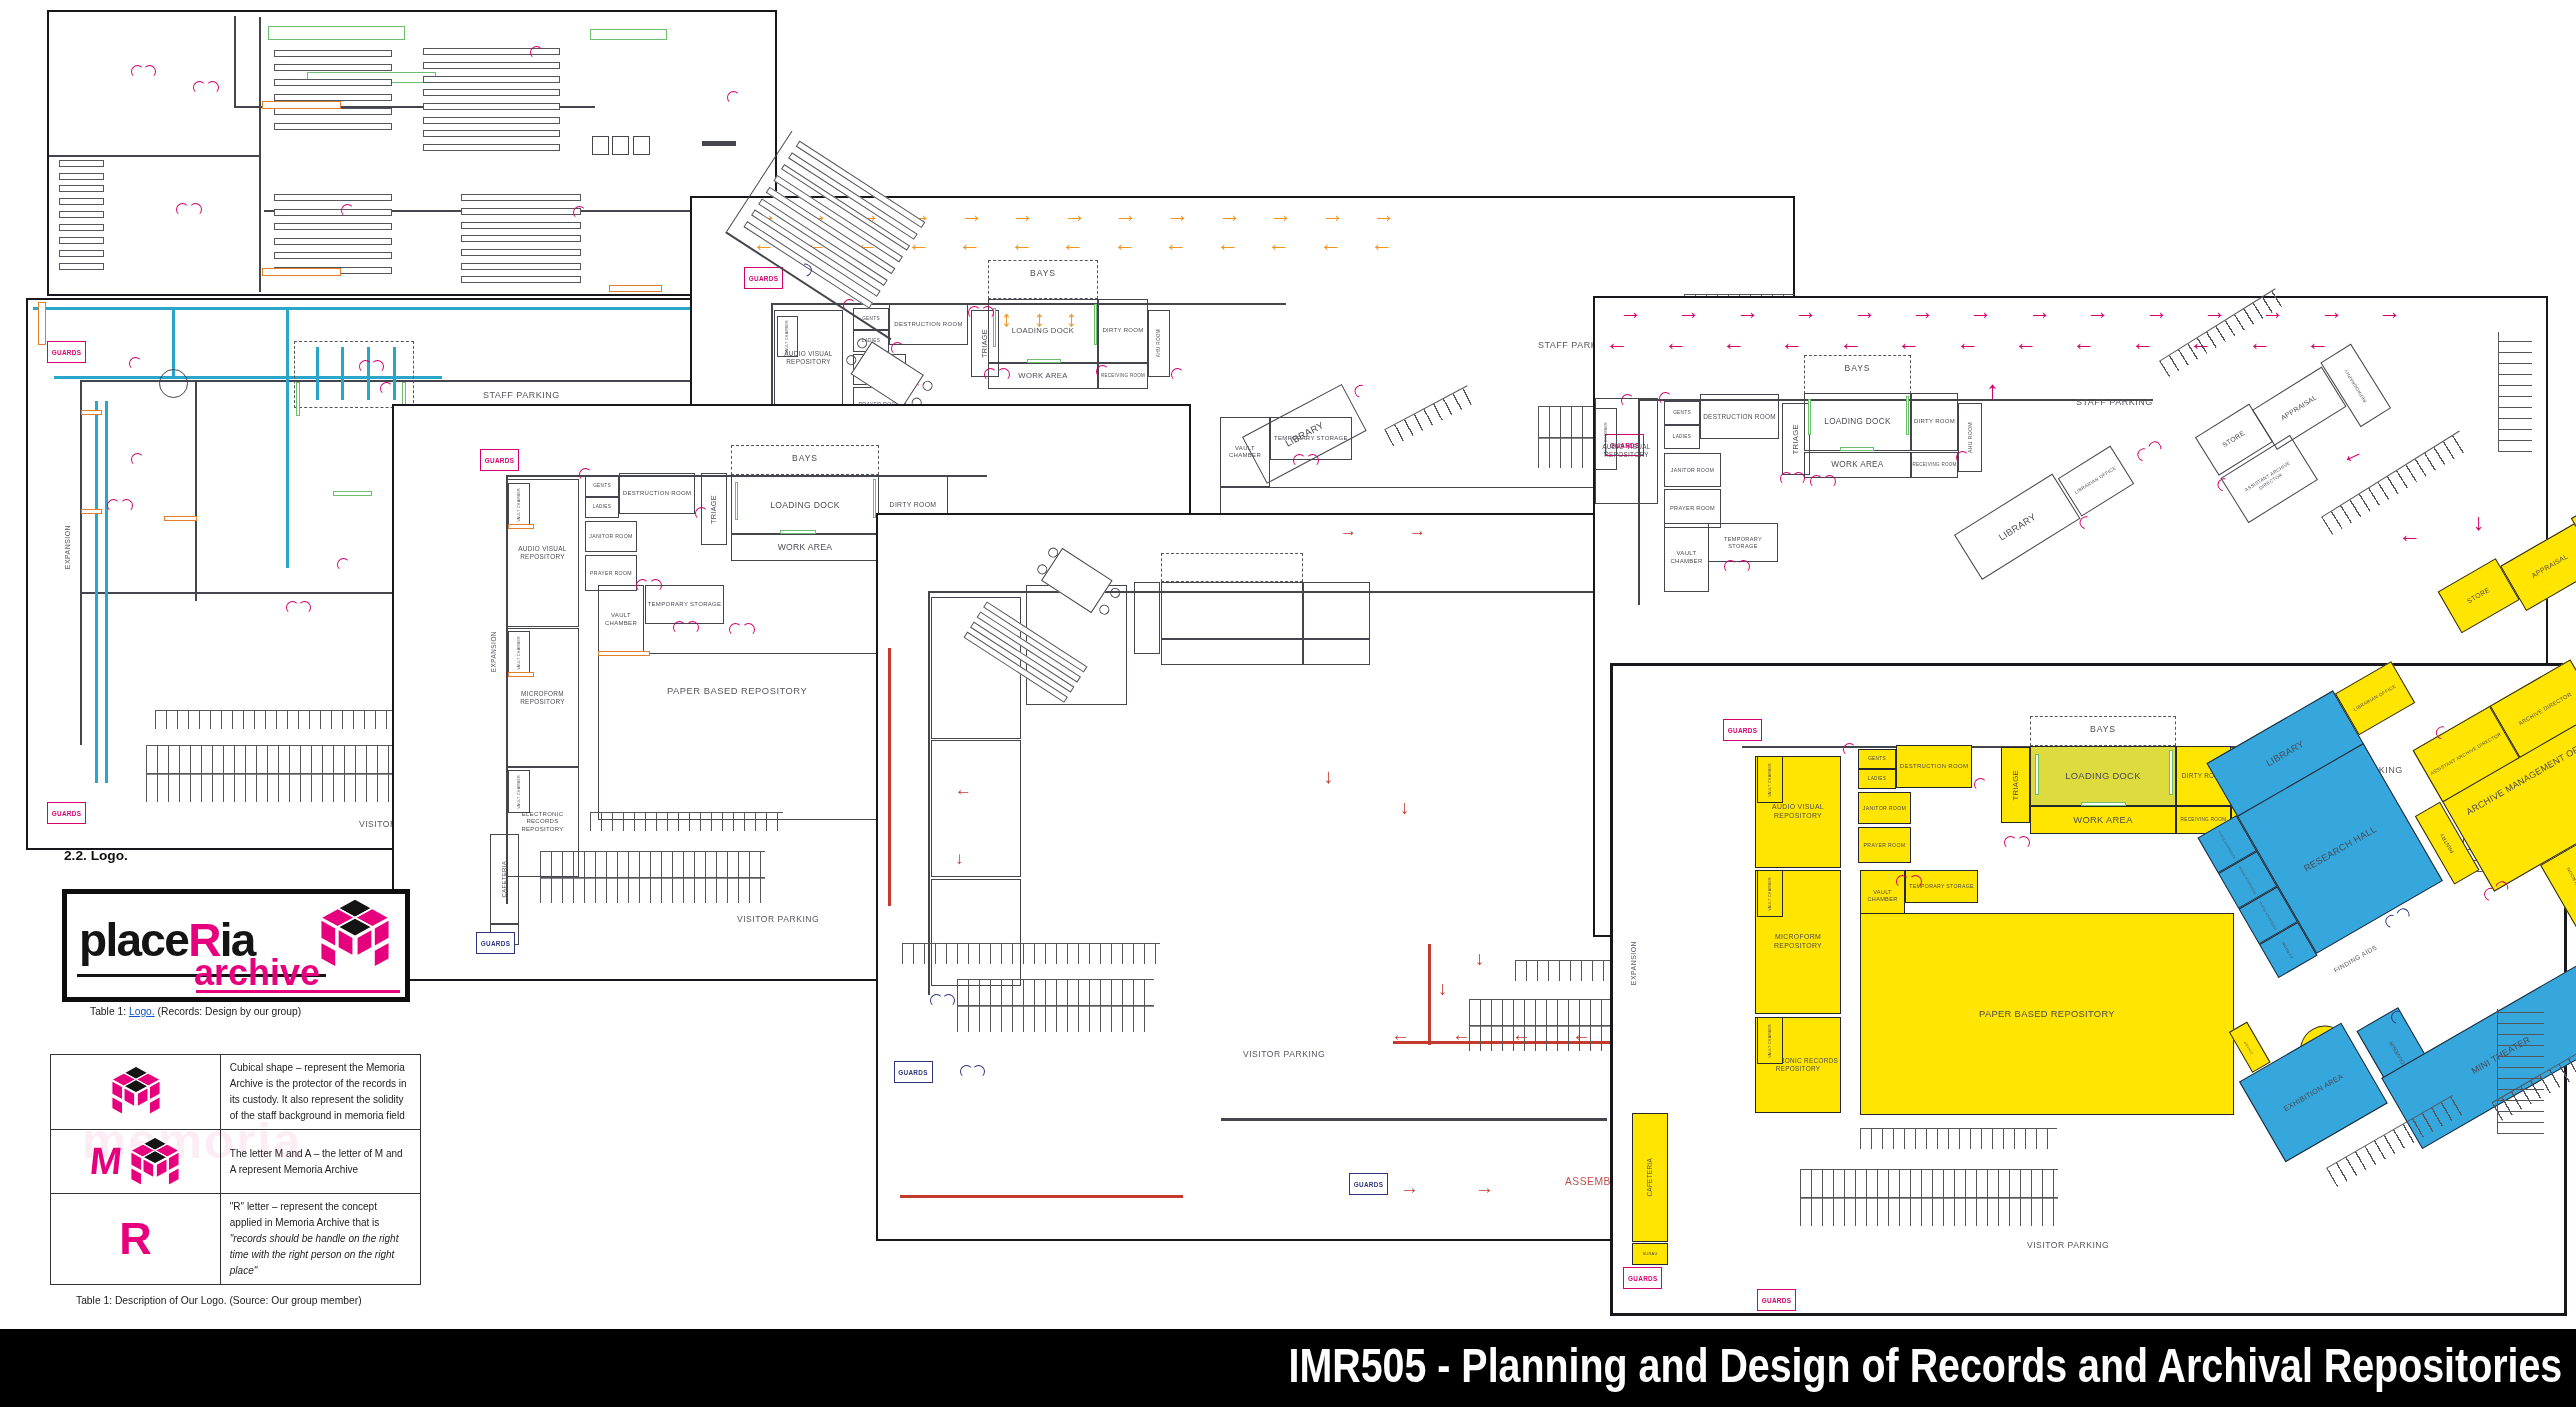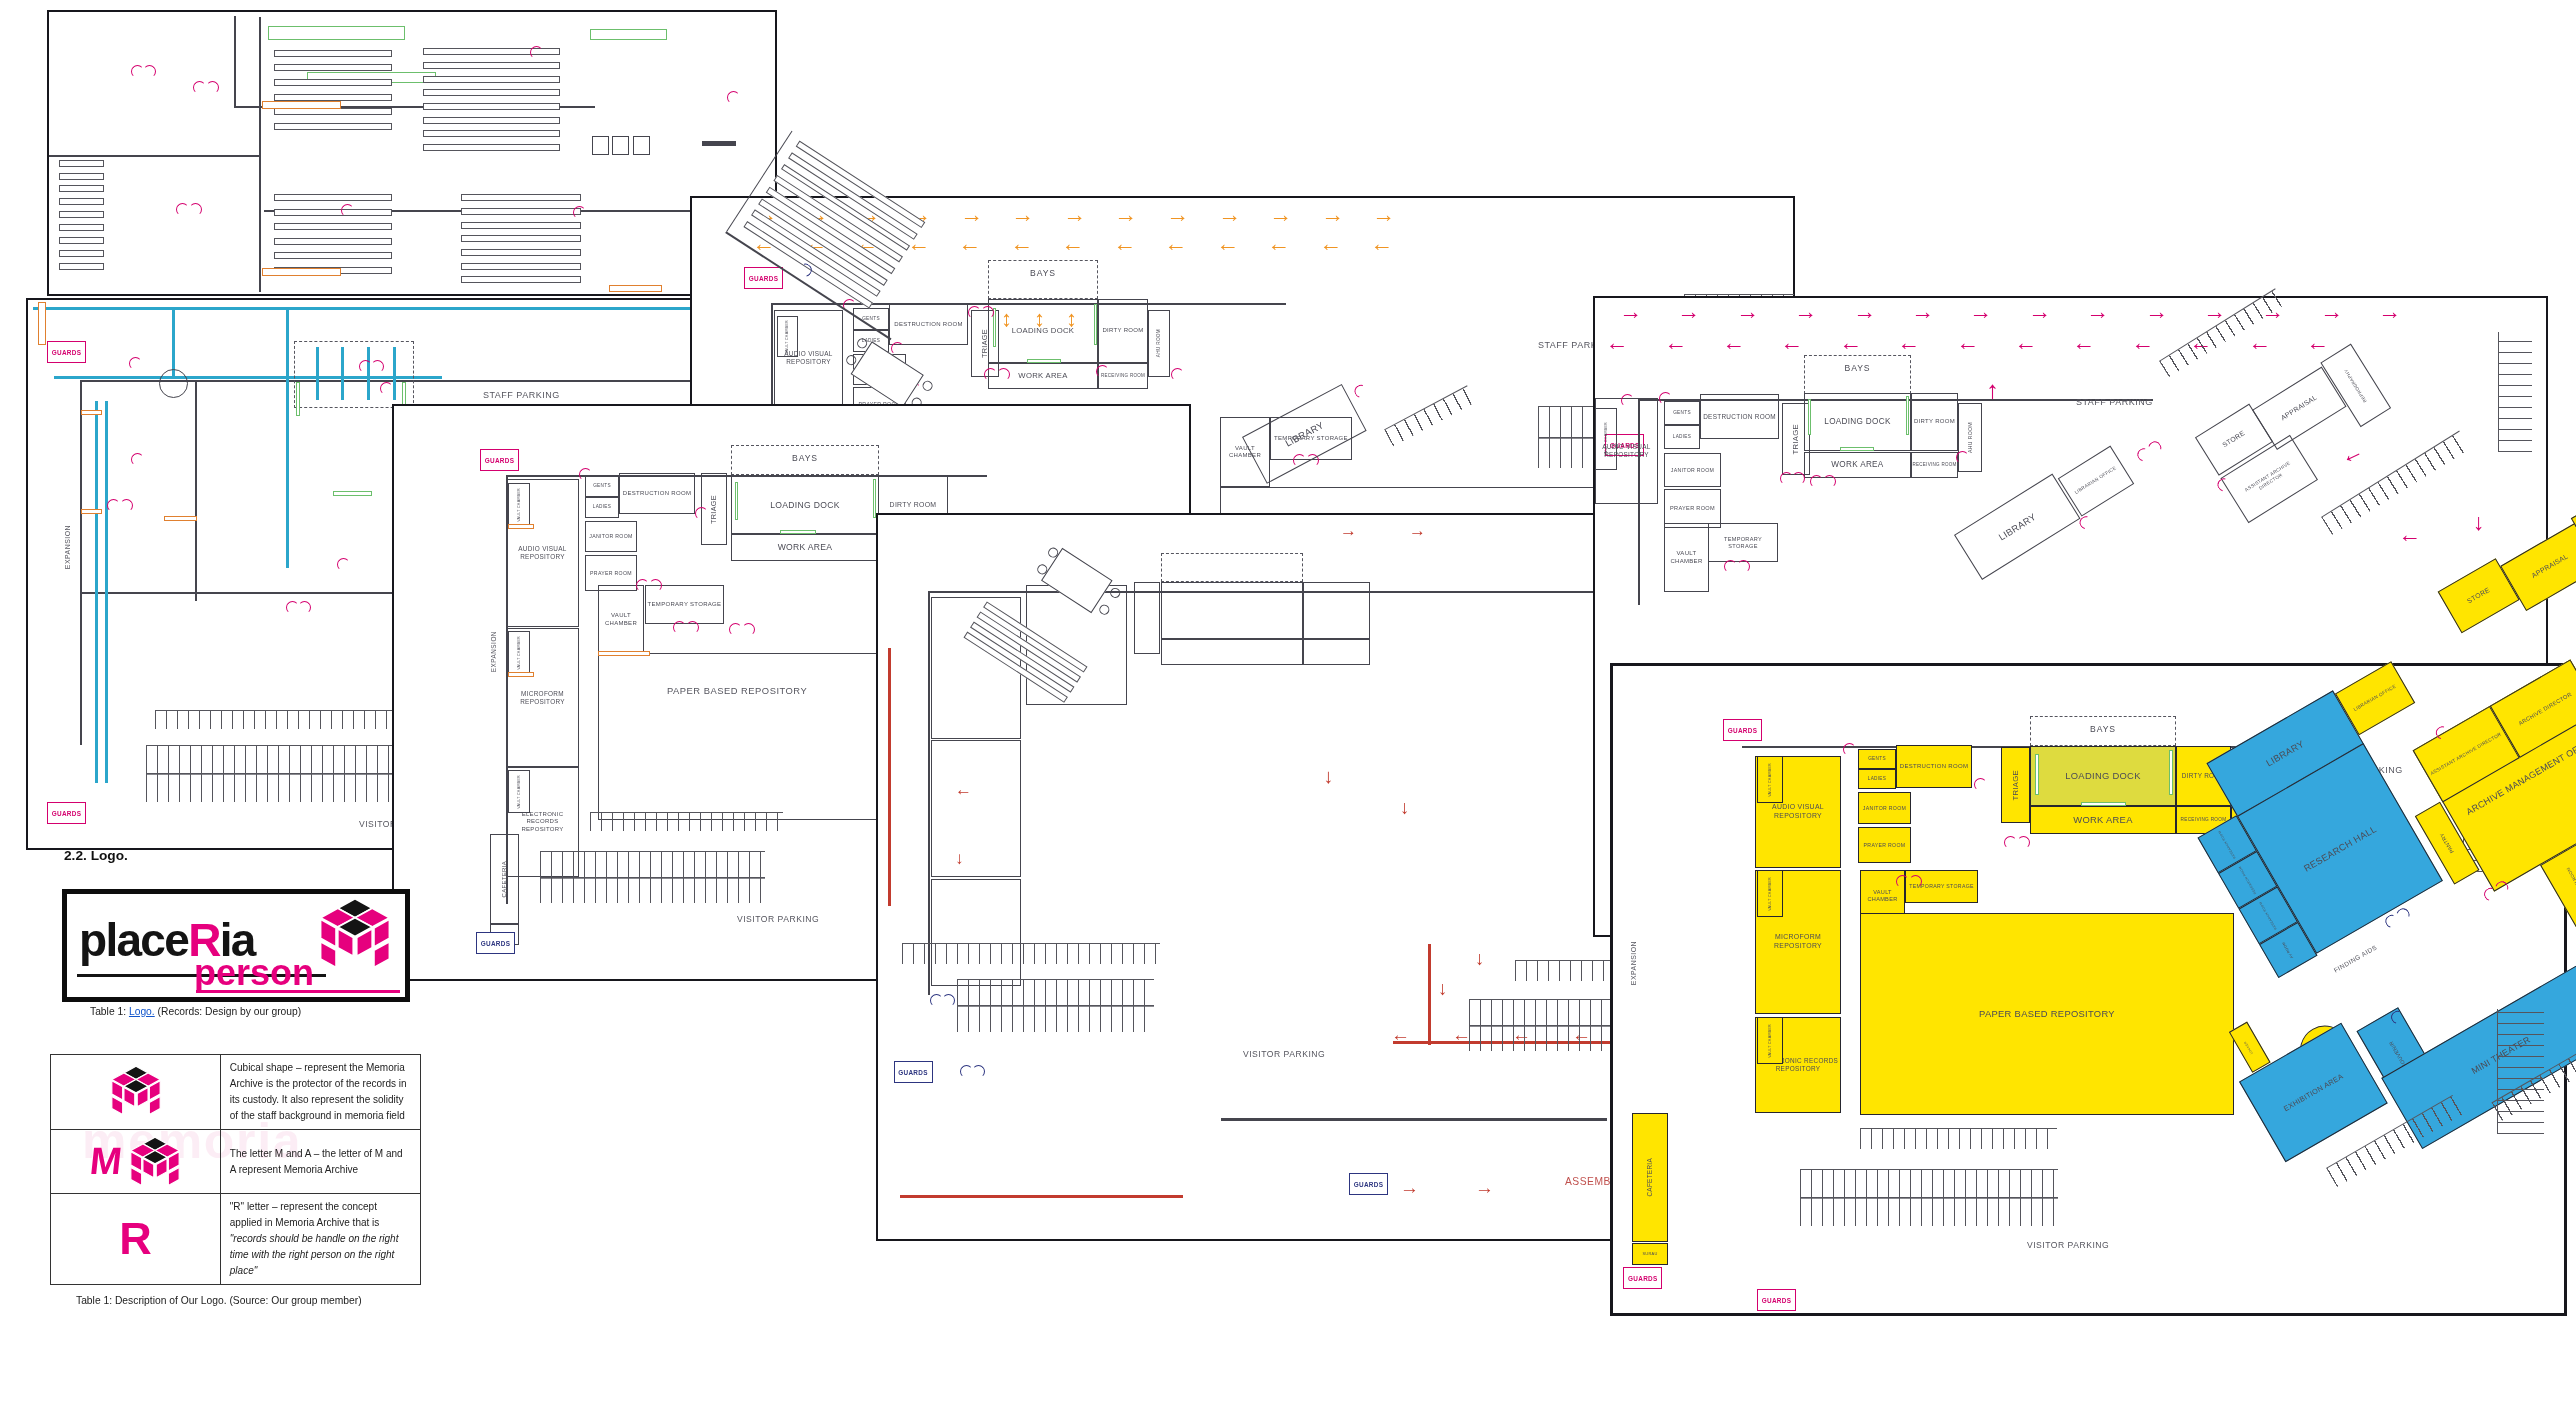--- a/index.html
+++ b/index.html
@@ -760,21 +760,21 @@
       <polygon points="63,13 83,24 63,35 43,24" fill="#e6007e" stroke="#fff" stroke-width="2"></polygon>
       <polygon points="23,13 43,24 23,35 3,24" fill="#e6007e" stroke="#fff" stroke-width="2"></polygon>
       <polygon points="43,24 63,35 43,46 23,35" fill="#141414" stroke="#fff" stroke-width="2"></polygon>
       <polygon points="3,26 21,36 21,58 3,48" fill="#e6007e" stroke="#fff" stroke-width="2"></polygon>
       <polygon points="23,37 41,47 41,69 23,59" fill="#e6007e" stroke="#fff" stroke-width="2"></polygon>
       <polygon points="45,47 63,37 63,59 45,69" fill="#e6007e" stroke="#fff" stroke-width="2"></polygon>
       <polygon points="65,36 83,26 83,48 65,58" fill="#e6007e" stroke="#fff" stroke-width="2"></polygon>
       <polygon points="3,52 21,62 21,82 3,72" fill="#e6007e" stroke="#fff" stroke-width="2"></polygon>
       <polygon points="65,62 83,52 83,72 65,82" fill="#e6007e" stroke="#fff" stroke-width="2"></polygon>
     </svg>
-    <div class="logo-arch" style="left:127px;top:58px;font-size:36px;">person</div>
+    <div class="logo-arch" style="left:127px;top:58px;font-size:36px;">archive</div>
     <div class="logo-line2" style="left:129px;top:96px;width:204px;height:2.6px;"></div>
   </div>
 
   <div class="fig-cap" style="left:90px;top:1006px;">
     <span>Table 1: </span><span class="lnk">Logo.</span><span> (Records: Design by our group)</span>
   </div>
 
   <div class="watermark" style="left:82px;top:1112px;">memoria</div>
 
   <table class="desc-table" style="left:50px;top:1054px;width:371px;">
@@ -818,14 +818,17 @@
           <td style="width: 46%; text-align: center;">
             <span style="font-weight: bold; font-size: 45px; color: rgb(230, 0, 126); display: block; text-align: center;">R</span>
           </td>
           <td class="dtxt">"R" letter – represent the concept applied in Memoria Archive that is <i>"records should be handle on the right time with the right person on the right place"</i></td>
         </tr>
       </tbody>
   </table>
 
   <div class="tbl-cap" style="left:76px;top:1295px;">Table 1: Description of Our Logo. (Source: Our group member)</div>
 
+  <div id="titlebar" style="top:1329px;height:78px;">
+    <div id="titletext">IMR505 - Planning and Design of Records and Archival Repositories</div>
+  </div>
 </div>
 
 
 </body></html>

